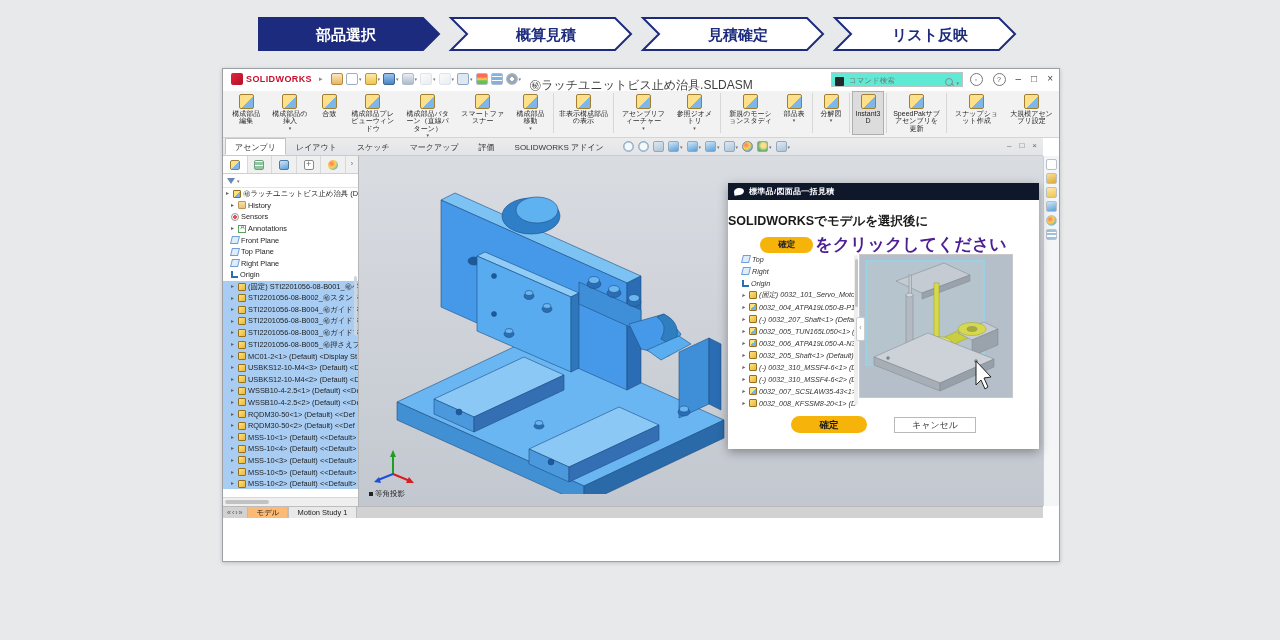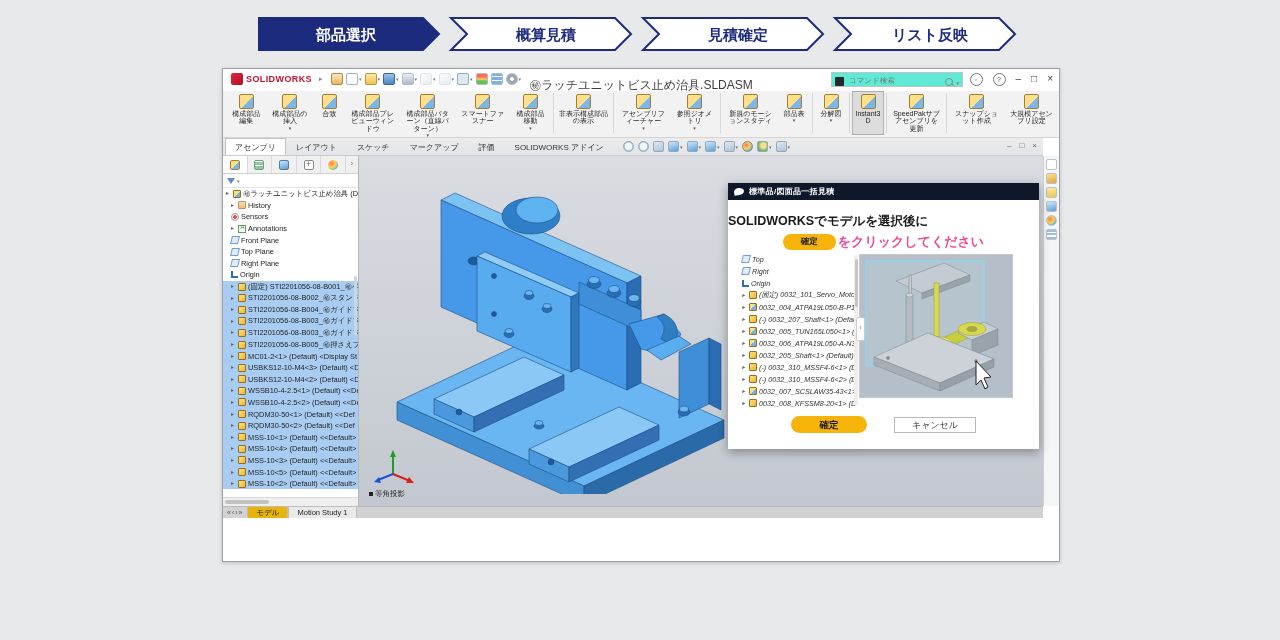--- a/index.html
+++ b/index.html
@@ -120,37 +120,37 @@
 
   
   #dialog{left:505px;top:114px;width:311px;height:266px;background:#fff;box-shadow:0 3px 10px rgba(0,0,0,.35);z-index:5;}
   #dlg-titlebar{height:17px;background:#0f172a;display:flex;align-items:center;padding-left:6px;gap:5px;}
   .dlg-logo{width:10px;height:7px;background:#fff;border-radius:60% 60% 60% 0;transform:rotate(-8deg);}
   #dlg-title{color:#fff;font-size:8px;font-weight:bold;letter-spacing:.3px;}
   #dlg-inst{position:absolute;left:0;top:30px;width:100%;text-align:left;}
   #dlg-inst .l1{font-size:12.5px;font-weight:bold;color:#1a1a1a;}
   #dlg-inst .l2{margin-top:3px;display:flex;justify-content:center;align-items:center;gap:2px;}
   .inline-pill{background:#f6b40a;border-radius:9px;font-size:8.5px;font-weight:bold;color:#222;padding:2px 18px;}
-  #dlg-inst .l2 .txt{font-size:13px;font-weight:bold;color:#ec4899;}
+  #dlg-inst .l2 .txt{font-size:17px;font-weight:bold;color:#4c1d95;}
   #dlg-tree{position:absolute;left:6px;top:70px;width:124px;height:156px;overflow:hidden;font-style:italic;}
   #dlg-tree .t-row{height:12px;padding-left:8px;}
   #dlg-tree .t-lbl{font-size:7.2px;color:#333;}
   #dlg-tree-scroll{position:absolute;left:126px;top:72px;width:4px;height:150px;background:#eee;border-radius:2px;}
   #dlg-tree-scroll .thumb{position:absolute;top:4px;left:.5px;width:3px;height:48px;background:#c4c4c4;border-radius:2px;}
   #dlg-preview{position:absolute;left:131px;top:71px;width:154px;height:144px;border:1px solid #c9c9c9;background:#b5bfc9;box-sizing:border-box;}
   .preview-handle{position:absolute;left:-4px;top:62px;width:7px;height:22px;background:#fff;border:1px solid #ccc;border-radius:2px;font-size:7px;color:#888;text-align:center;line-height:20px;}
   .preview-handle::before{content:"‹";}
   .btn-confirm{position:absolute;left:63px;top:233px;width:76px;height:17px;background:#f6b40a;border-radius:9px;font-size:9.5px;font-weight:bold;color:#1a1a1a;text-align:center;line-height:17px;}
   .btn-cancel{position:absolute;left:166px;top:234px;width:82px;height:16px;background:#fff;border:1px solid #b9b9b9;font-size:9px;color:#333;text-align:center;line-height:15px;box-sizing:border-box;}
 
   
   #modeltabs{left:0;top:437px;width:820px;height:12px;background:#d2d2d2;border-top:1px solid #b9b9b9;display:flex;align-items:flex-end;box-sizing:border-box;}
   .mt-nav{font-size:7px;color:#555;padding:0 4px;line-height:11px;letter-spacing:1px;}
   .mtab{font-size:7.5px;color:#222;padding:0 8px;line-height:11px;background:#e9e9e9;border:1px solid #bdbdbd;border-bottom:none;white-space:nowrap;}
-  .mtab.active{background:#eab308;text-align:right;}
+  .mtab.active{background:#fdba74;text-align:right;}
   #statusbar{left:0;top:449px;width:100%;height:14px;background:#f2f2f2;border-top:1px solid #cfcfcf;border-bottom:1px solid #d8d8d8;box-sizing:border-box;font-size:8px;color:#333;}
   #statusbar .sb-left{position:absolute;left:4px;top:2px;}
   #statusbar .sb-right{position:absolute;right:8px;top:2px;display:flex;align-items:center;gap:13px;}
   .sb-ico{width:9px;height:9px;background:linear-gradient(135deg,#ffe08a 55%,#7db6e8 55%);border:1px solid #a08030;border-radius:1px;}
   .sb-caret{font-size:5px;color:#555;margin-left:-9px;}
   .sb-globe{width:9px;height:9px;border:1px solid #777;border-radius:50%;position:relative;}
   .sb-globe::before{content:"";position:absolute;left:0;top:3.5px;width:7px;height:1px;background:#777;}
 </style>
 </head>
 <body>

